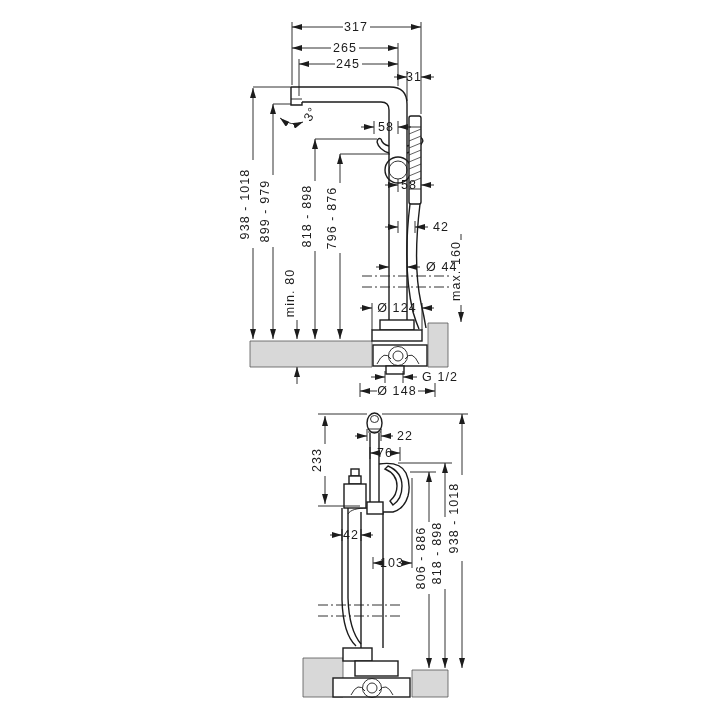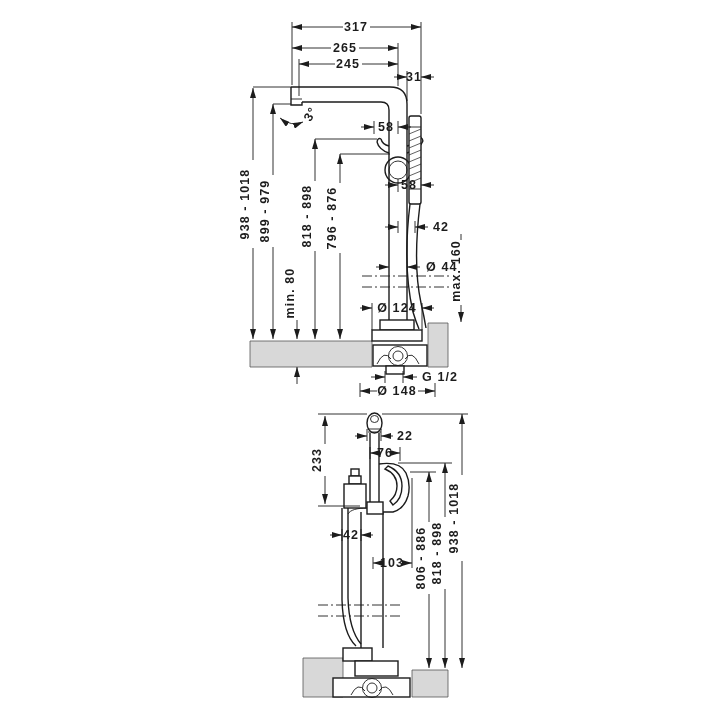--- a/index.html
+++ b/index.html
@@ -1,17 +1,17 @@
 <!DOCTYPE html>
 <html><head>
 <meta charset="utf-8">
 <style>
   html,body{margin:0;padding:0;background:#fff;}
   .stage{position:relative;width:720px;height:720px;background:#ffffff;overflow:hidden;
-         font-family:"Liberation Sans", sans-serif;font-weight:bold;}
+         font-family:"Liberation Sans", sans-serif;}
   svg{position:absolute;left:0;top:0;}
   .body-line{fill:none;stroke:#1c1c1c;stroke-width:1.4;}
   .body-fill{fill:#ffffff;stroke:#1c1c1c;stroke-width:1.4;}
   .thin{fill:none;stroke:#1c1c1c;stroke-width:0.9;}
   .dim{fill:none;stroke:#1c1c1c;stroke-width:0.9;}
   .hatch{fill:none;stroke:#1c1c1c;stroke-width:0.7;}
   .slab{fill:#d8d8d8;stroke:#555;stroke-width:0.8;}
   .dashdot{fill:none;stroke:#1c1c1c;stroke-width:0.9;stroke-dasharray:10 3 2 3;}
   text{font-family:"Liberation Sans", sans-serif;font-size:12.5px;letter-spacing:1.1px;
        fill:#1c1c1c;}

